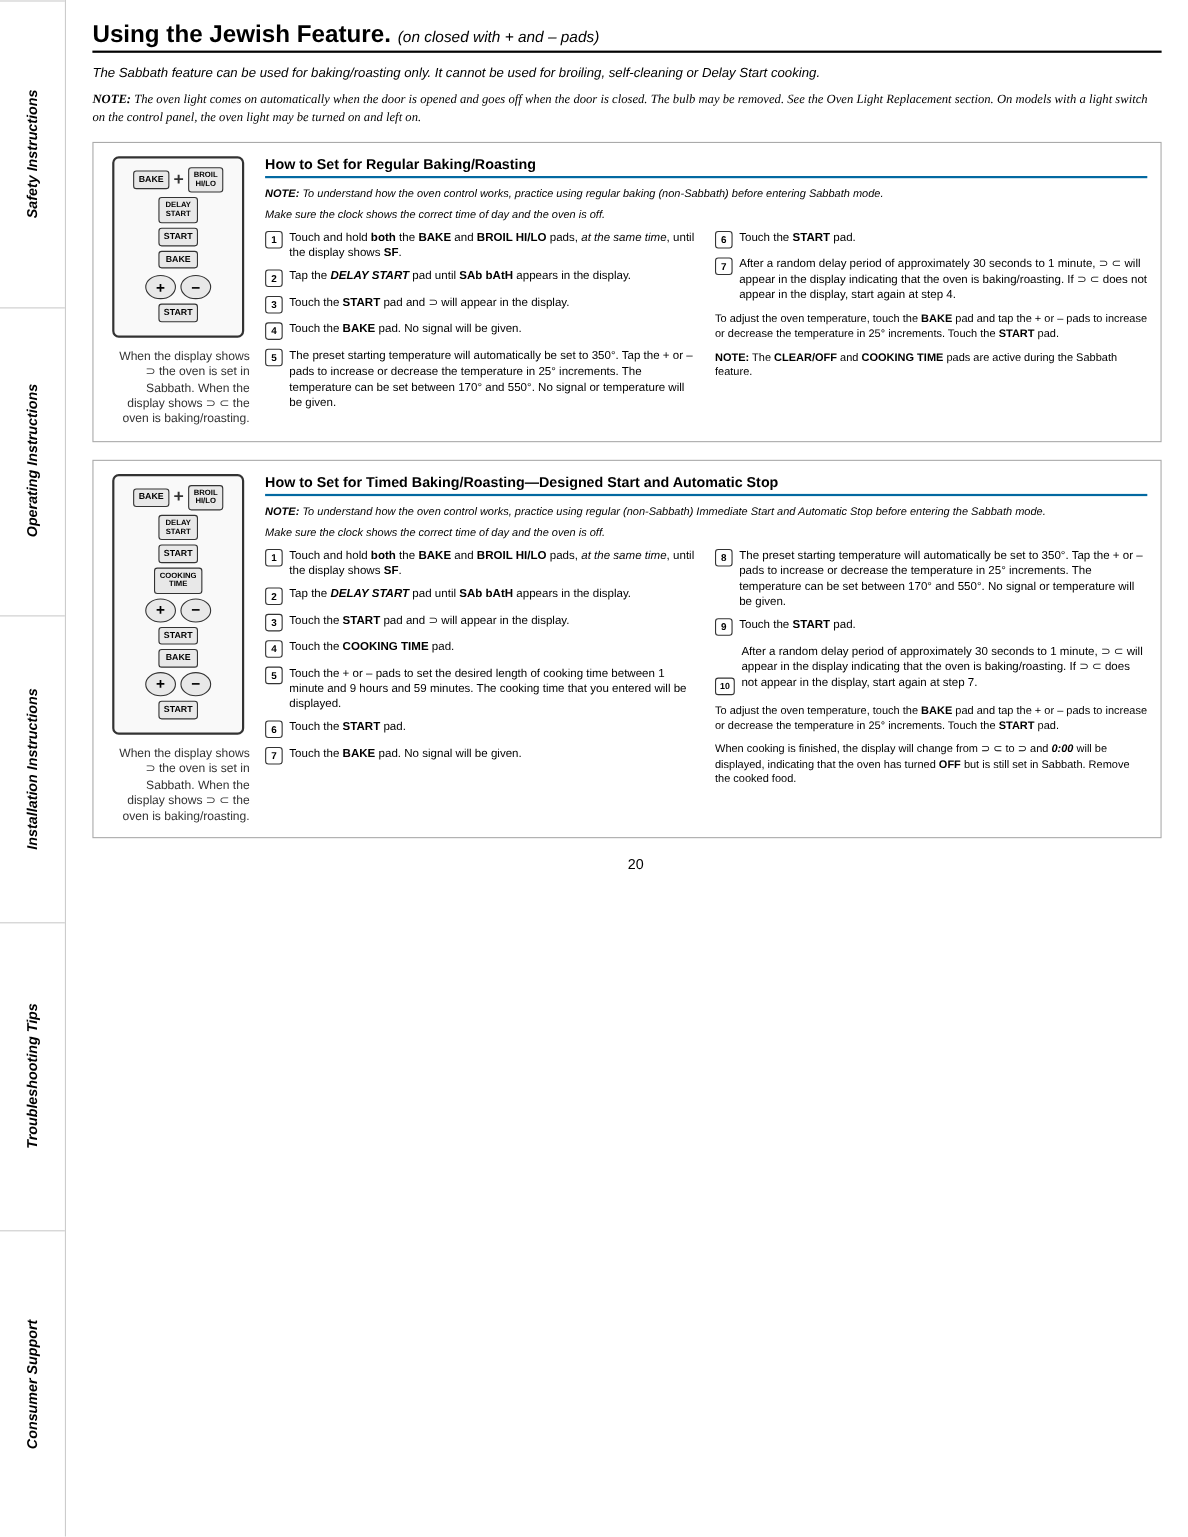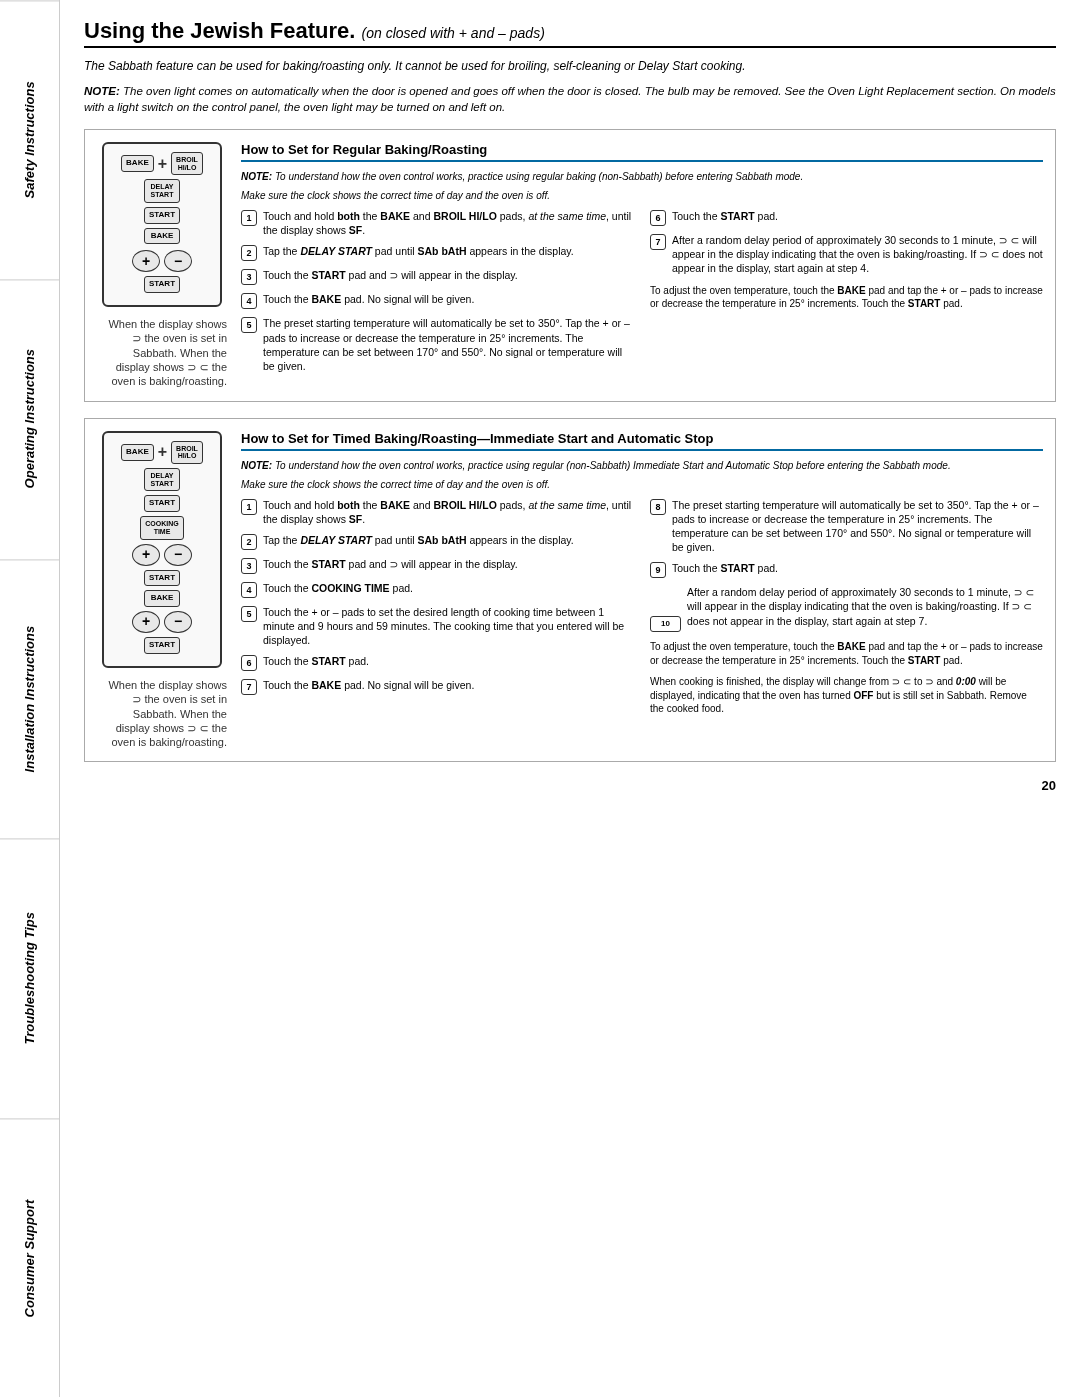--- a/index.html
+++ b/index.html
@@ -74,20 +74,21 @@
     .intro-note {
       font-size: 12px;
       margin-bottom: 8px;
       line-height: 1.4;
     }
     .intro-note2 {
       font-size: 11.5px;
       font-style: italic;
       line-height: 1.4;
       margin-bottom: 14px;
+      font-family: Liberation Serif, serif;
     }
     .intro-note2 strong {
       font-weight: bold;
       font-style: italic;
     }
 
     
     .section-panel {
       border: 1px solid #aaa;
       margin-bottom: 16px;
@@ -209,25 +210,25 @@
 
     .note-right {
       font-size: 10px;
       line-height: 1.35;
       margin-top: 8px;
     }
     .note-right strong { font-weight: bold; }
 
     
     .page-num {
-      text-align: right;
+      text-align: center;
       font-size: 13px;
       margin-top: 8px;
       margin-left: 16px;
-      font-weight: bold;
+      font-weight: normal;
     }
   </style>
 </head>
 <body>
 
 <div class="sidebar">
   <div class="sidebar-section">Safety Instructions</div>
   <div class="sidebar-section">Operating Instructions</div>
   <div class="sidebar-section">Installation Instructions</div>
   <div class="sidebar-section">Troubleshooting Tips</div>
@@ -322,20 +323,23 @@
             <div class="step-num">6</div>
             <div class="step-text">Touch the <strong>START</strong> pad.</div>
           </div>
           <div class="step">
             <div class="step-num">7</div>
             <div class="step-text">After a random delay period of approximately 30 seconds to 1 minute, ⊃ ⊂ will appear in the display indicating that the oven is baking/roasting. If ⊃ ⊂ does not appear in the display, start again at step 4.</div>
           </div>
           <div class="note-right">
             To adjust the oven temperature, touch the <strong>BAKE</strong> pad and tap the + or – pads to increase or decrease the temperature in 25° increments. Touch the <strong>START</strong> pad.
           </div>
+          <div class="note-right" style="margin-top:8px;">
+            <strong>NOTE:</strong> The <strong>CLEAR/OFF</strong> and <strong>COOKING TIME</strong> pads are active during the Sabbath feature.
+          </div>
         </div>
       </div>
     </div>
   </div>
 
   <div class="section-panel">
 
     <div class="oven-diagram">
       <div class="oven-box">
 
@@ -376,21 +380,21 @@
         </div>
 
         <div class="oven-row" style="margin-top:4px;">
           <div class="oven-btn medium" style="font-size:8px;">START</div>
         </div>
       </div>
       <p class="oven-caption">When the display shows ⊃ the oven is set in Sabbath. When the display shows ⊃ ⊂ the oven is baking/roasting.</p>
     </div>
 
     <div class="section-content">
-      <div class="section-title">How to Set for Timed Baking/Roasting—Immediate Start and Automatic Stop</div>
+      <div class="section-title">How to Set for Timed Baking/Roasting—Designed Start and Automatic Stop</div>
 
       <p class="note-block">
         <strong><em>NOTE:</em></strong><em> To understand how the oven control works, practice using regular (non-Sabbath) Immediate Start and Automatic Stop before entering the Sabbath mode.</em>
       </p>
       <p class="note-block">
         <em>Make sure the clock shows the correct time of day and the oven is off.</em>
       </p>
 
       <div class="instructions-cols">
         <div class="instructions-left">
@@ -426,21 +430,21 @@
         <div class="instructions-right">
           <div class="step">
             <div class="step-num">8</div>
             <div class="step-text">The preset starting temperature will automatically be set to 350°. Tap the + or – pads to increase or decrease the temperature in 25° increments. The temperature can be set between 170° and 550°. No signal or temperature will be given.</div>
           </div>
           <div class="step">
             <div class="step-num">9</div>
             <div class="step-text">Touch the <strong>START</strong> pad.</div>
           </div>
           <div class="step">
-            <div class="step-num" style="font-size:8px; min-width:18px; width:31px;margin-top:31px;">10</div>
+            <div class="step-num" style="font-size:8px; min-width:18px; width:18px;margin-top:31px;">10</div>
             <div class="step-text">After a random delay period of approximately 30 seconds to 1 minute, ⊃ ⊂ will appear in the display indicating that the oven is baking/roasting. If ⊃ ⊂ does not appear in the display, start again at step 7.</div>
           </div>
           <div class="note-right">
             To adjust the oven temperature, touch the <strong>BAKE</strong> pad and tap the + or – pads to increase or decrease the temperature in 25° increments. Touch the <strong>START</strong> pad.
           </div>
           <div class="note-right" style="margin-top:8px;">
             When cooking is finished, the display will change from ⊃ ⊂ to ⊃ and <strong><em>0:00</em></strong> will be displayed, indicating that the oven has turned <strong>OFF</strong> but is still set in Sabbath. Remove the cooked food.
           </div>
         </div>
       </div>

